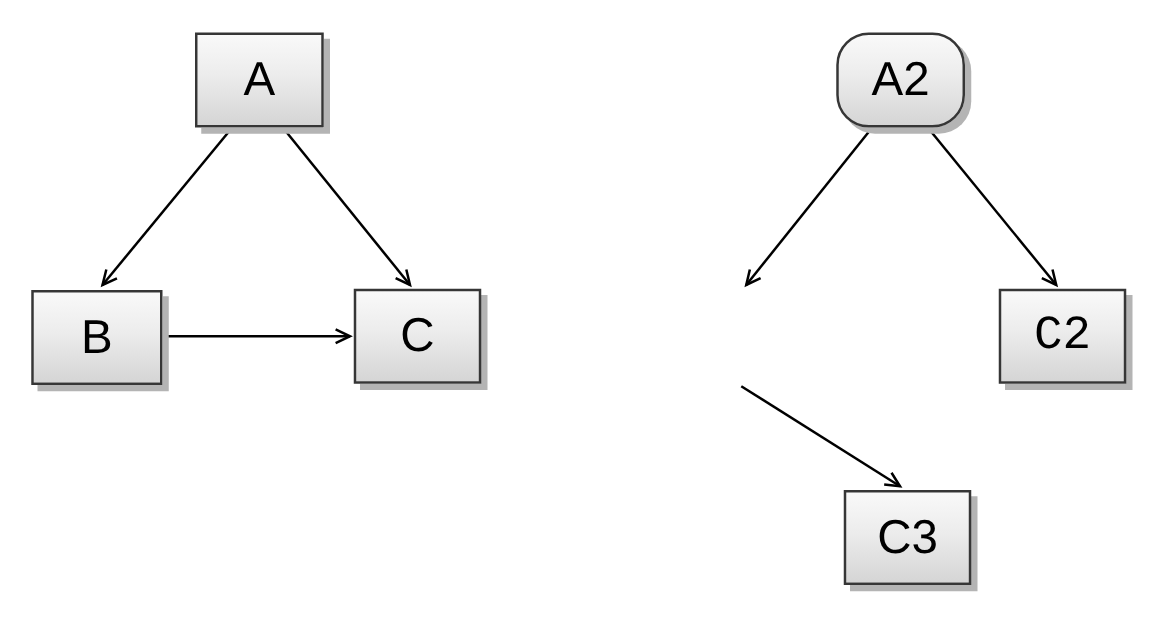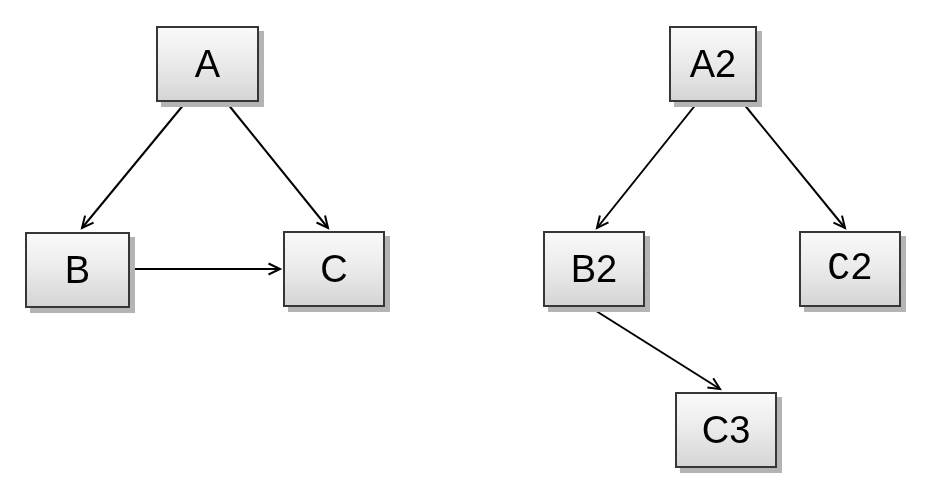--- a/index.html
+++ b/index.html
@@ -36,21 +36,21 @@
     color: #000000;
     font-size: 38px;
     line-height: 1;
     user-select: none;
   }
   
   .node-A  { left: 156px; top: 26px;  width: 103px; }
   .node-B  { left: 25px;  top: 232px; width: 105px; }
   .node-C  { left: 283px; top: 231px; }
   
-  .node-A2 { left: 669px; top: 26px;  width: 88px; }
+  .node-A2 { left: 669px; top: 26px;  width: 103px; border-radius: 26px; }
   .node-B2 { left: 543px; top: 231px; }
   .node-C2 { left: 799px; top: 231px; font-family: Liberation Mono, monospace; }
   .node-C3 { left: 675px; top: 392px; align-items: center; }
 </style>
 </head>
 <body>
 
 <div class="canvas">
 
   <svg class="edges-layer" width="940" height="504" viewBox="0 0 940 504" xmlns="http://www.w3.org/2000/svg">
@@ -75,23 +75,20 @@
   <div class="node node-B">
     <span>B</span>
   </div>
   <div class="node node-C">
     <span>C</span>
   </div>
 
   <div class="node node-A2">
     <span>A2</span>
   </div>
-  <div class="node node-B2">
-    <span>B2</span>
-  </div>
   <div class="node node-C2">
     <span>C2</span>
   </div>
   <div class="node node-C3">
     <span>C3</span>
   </div>
 
 </div>
 
 </body></html>

